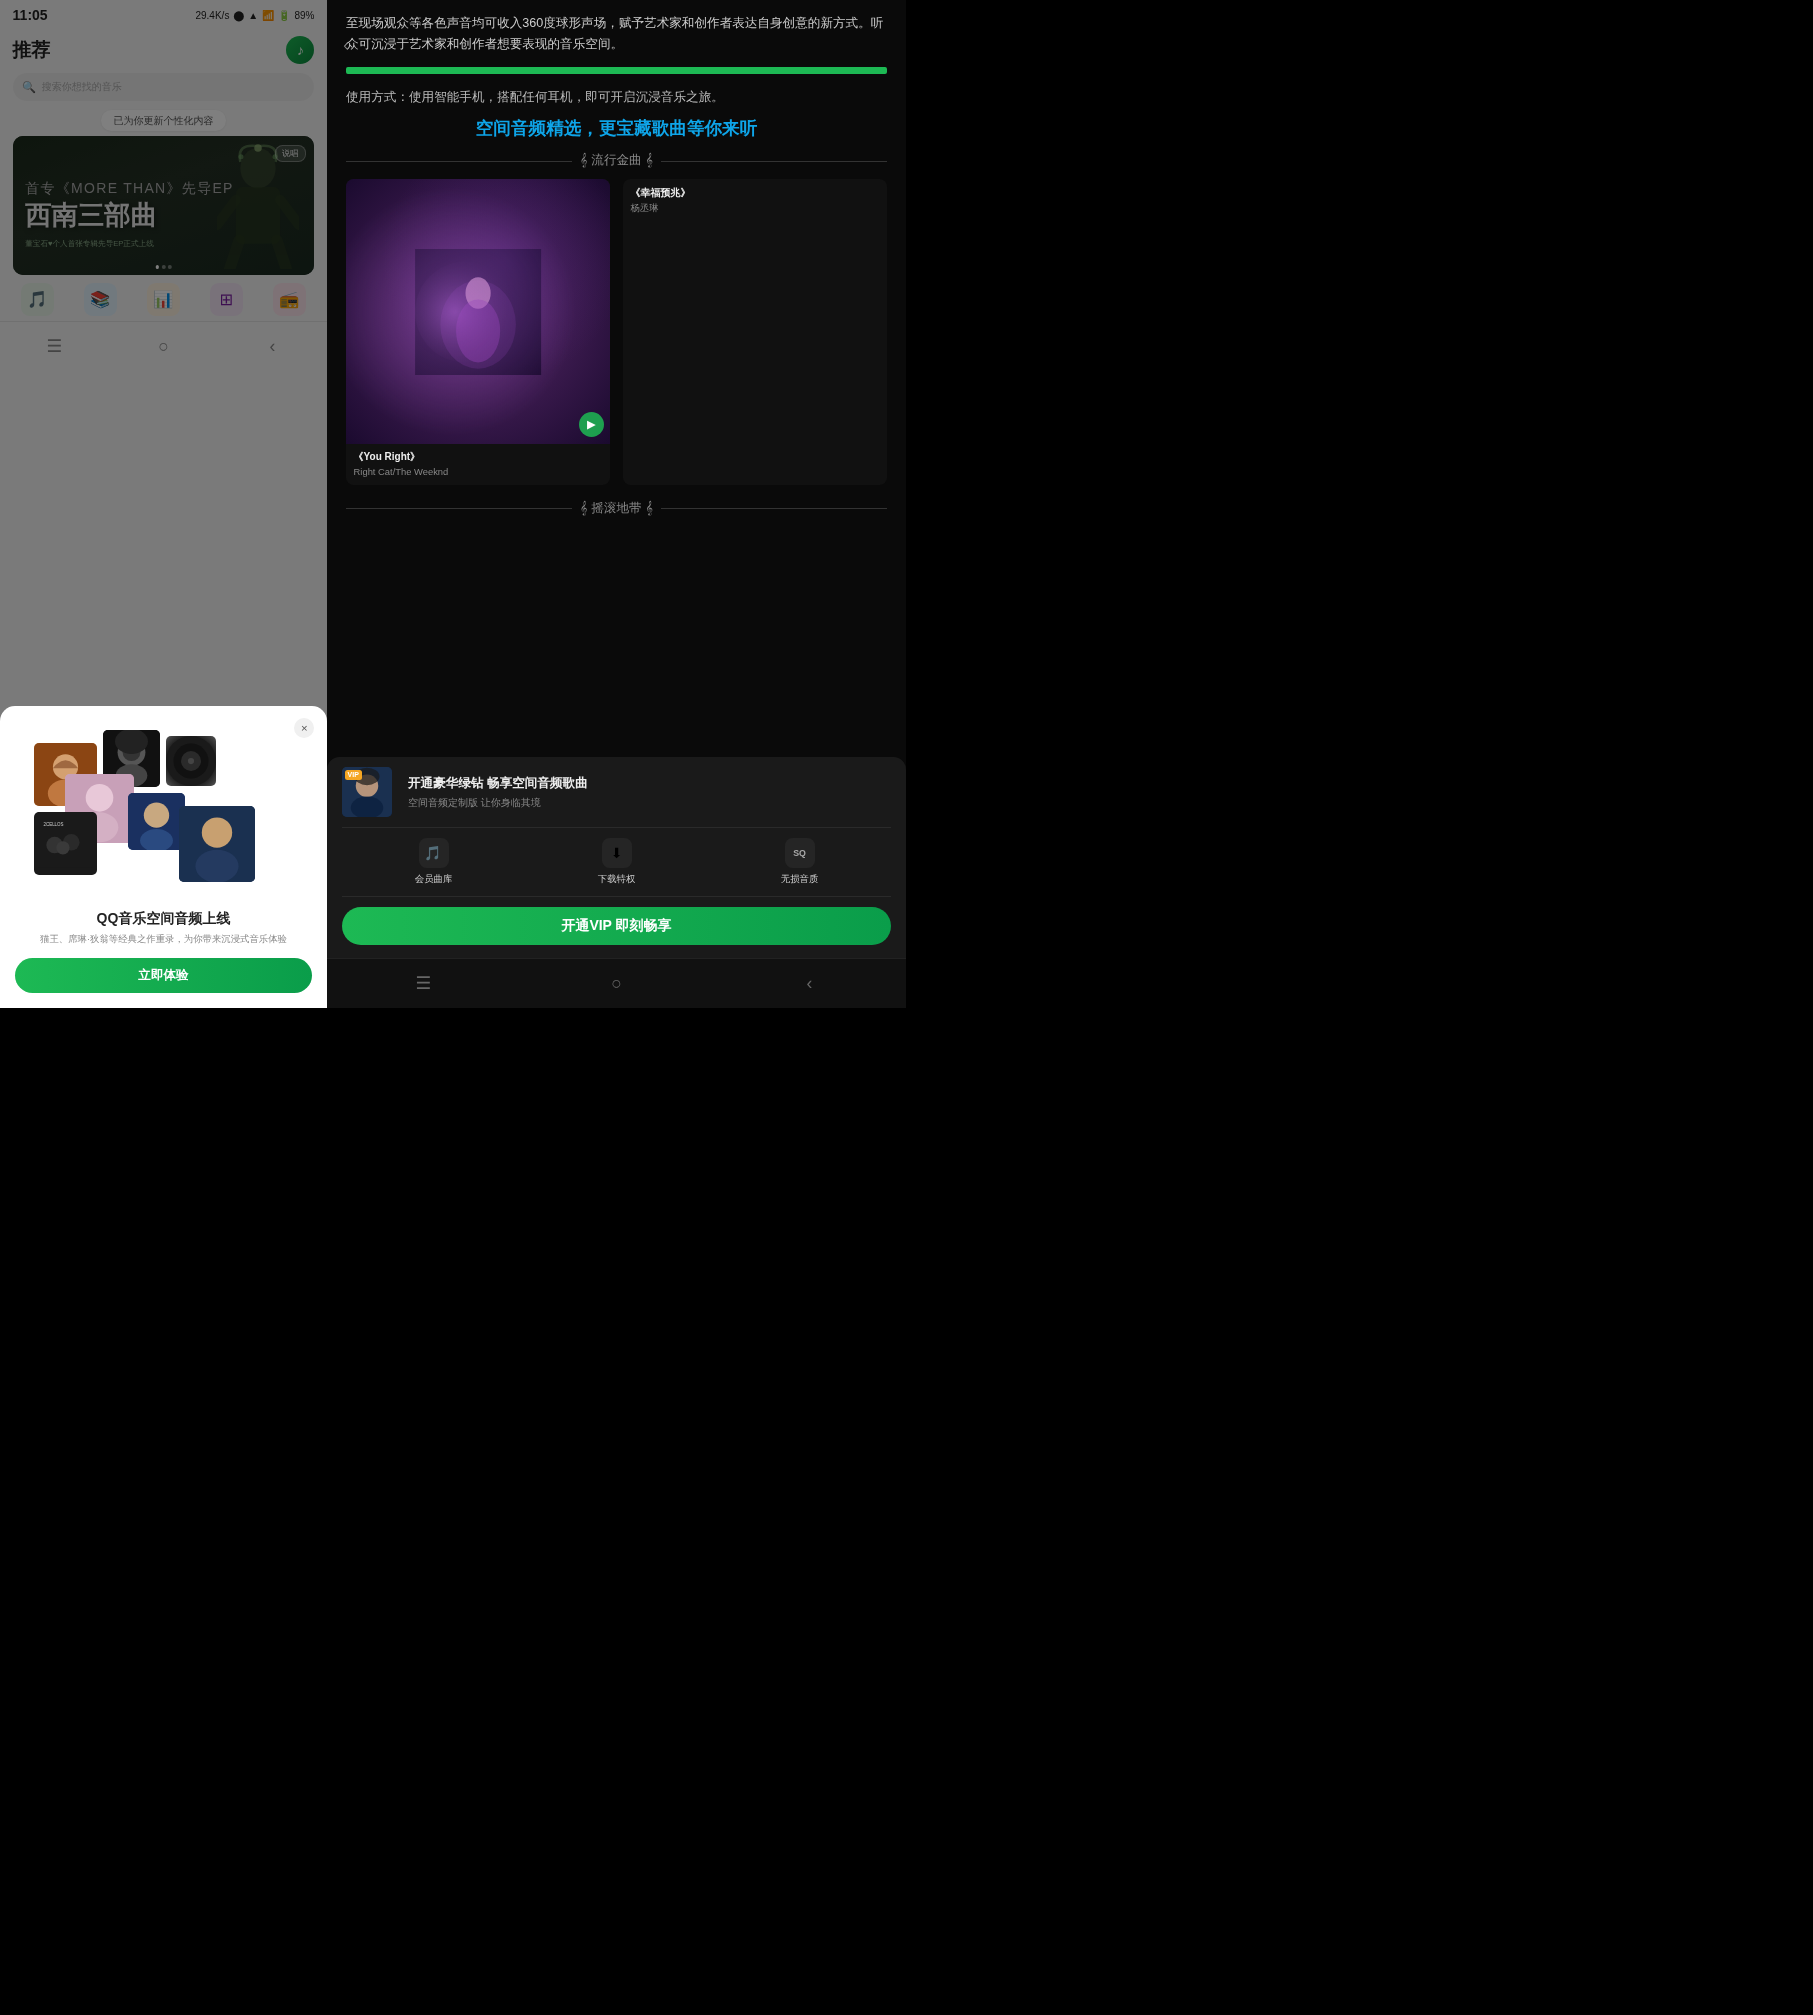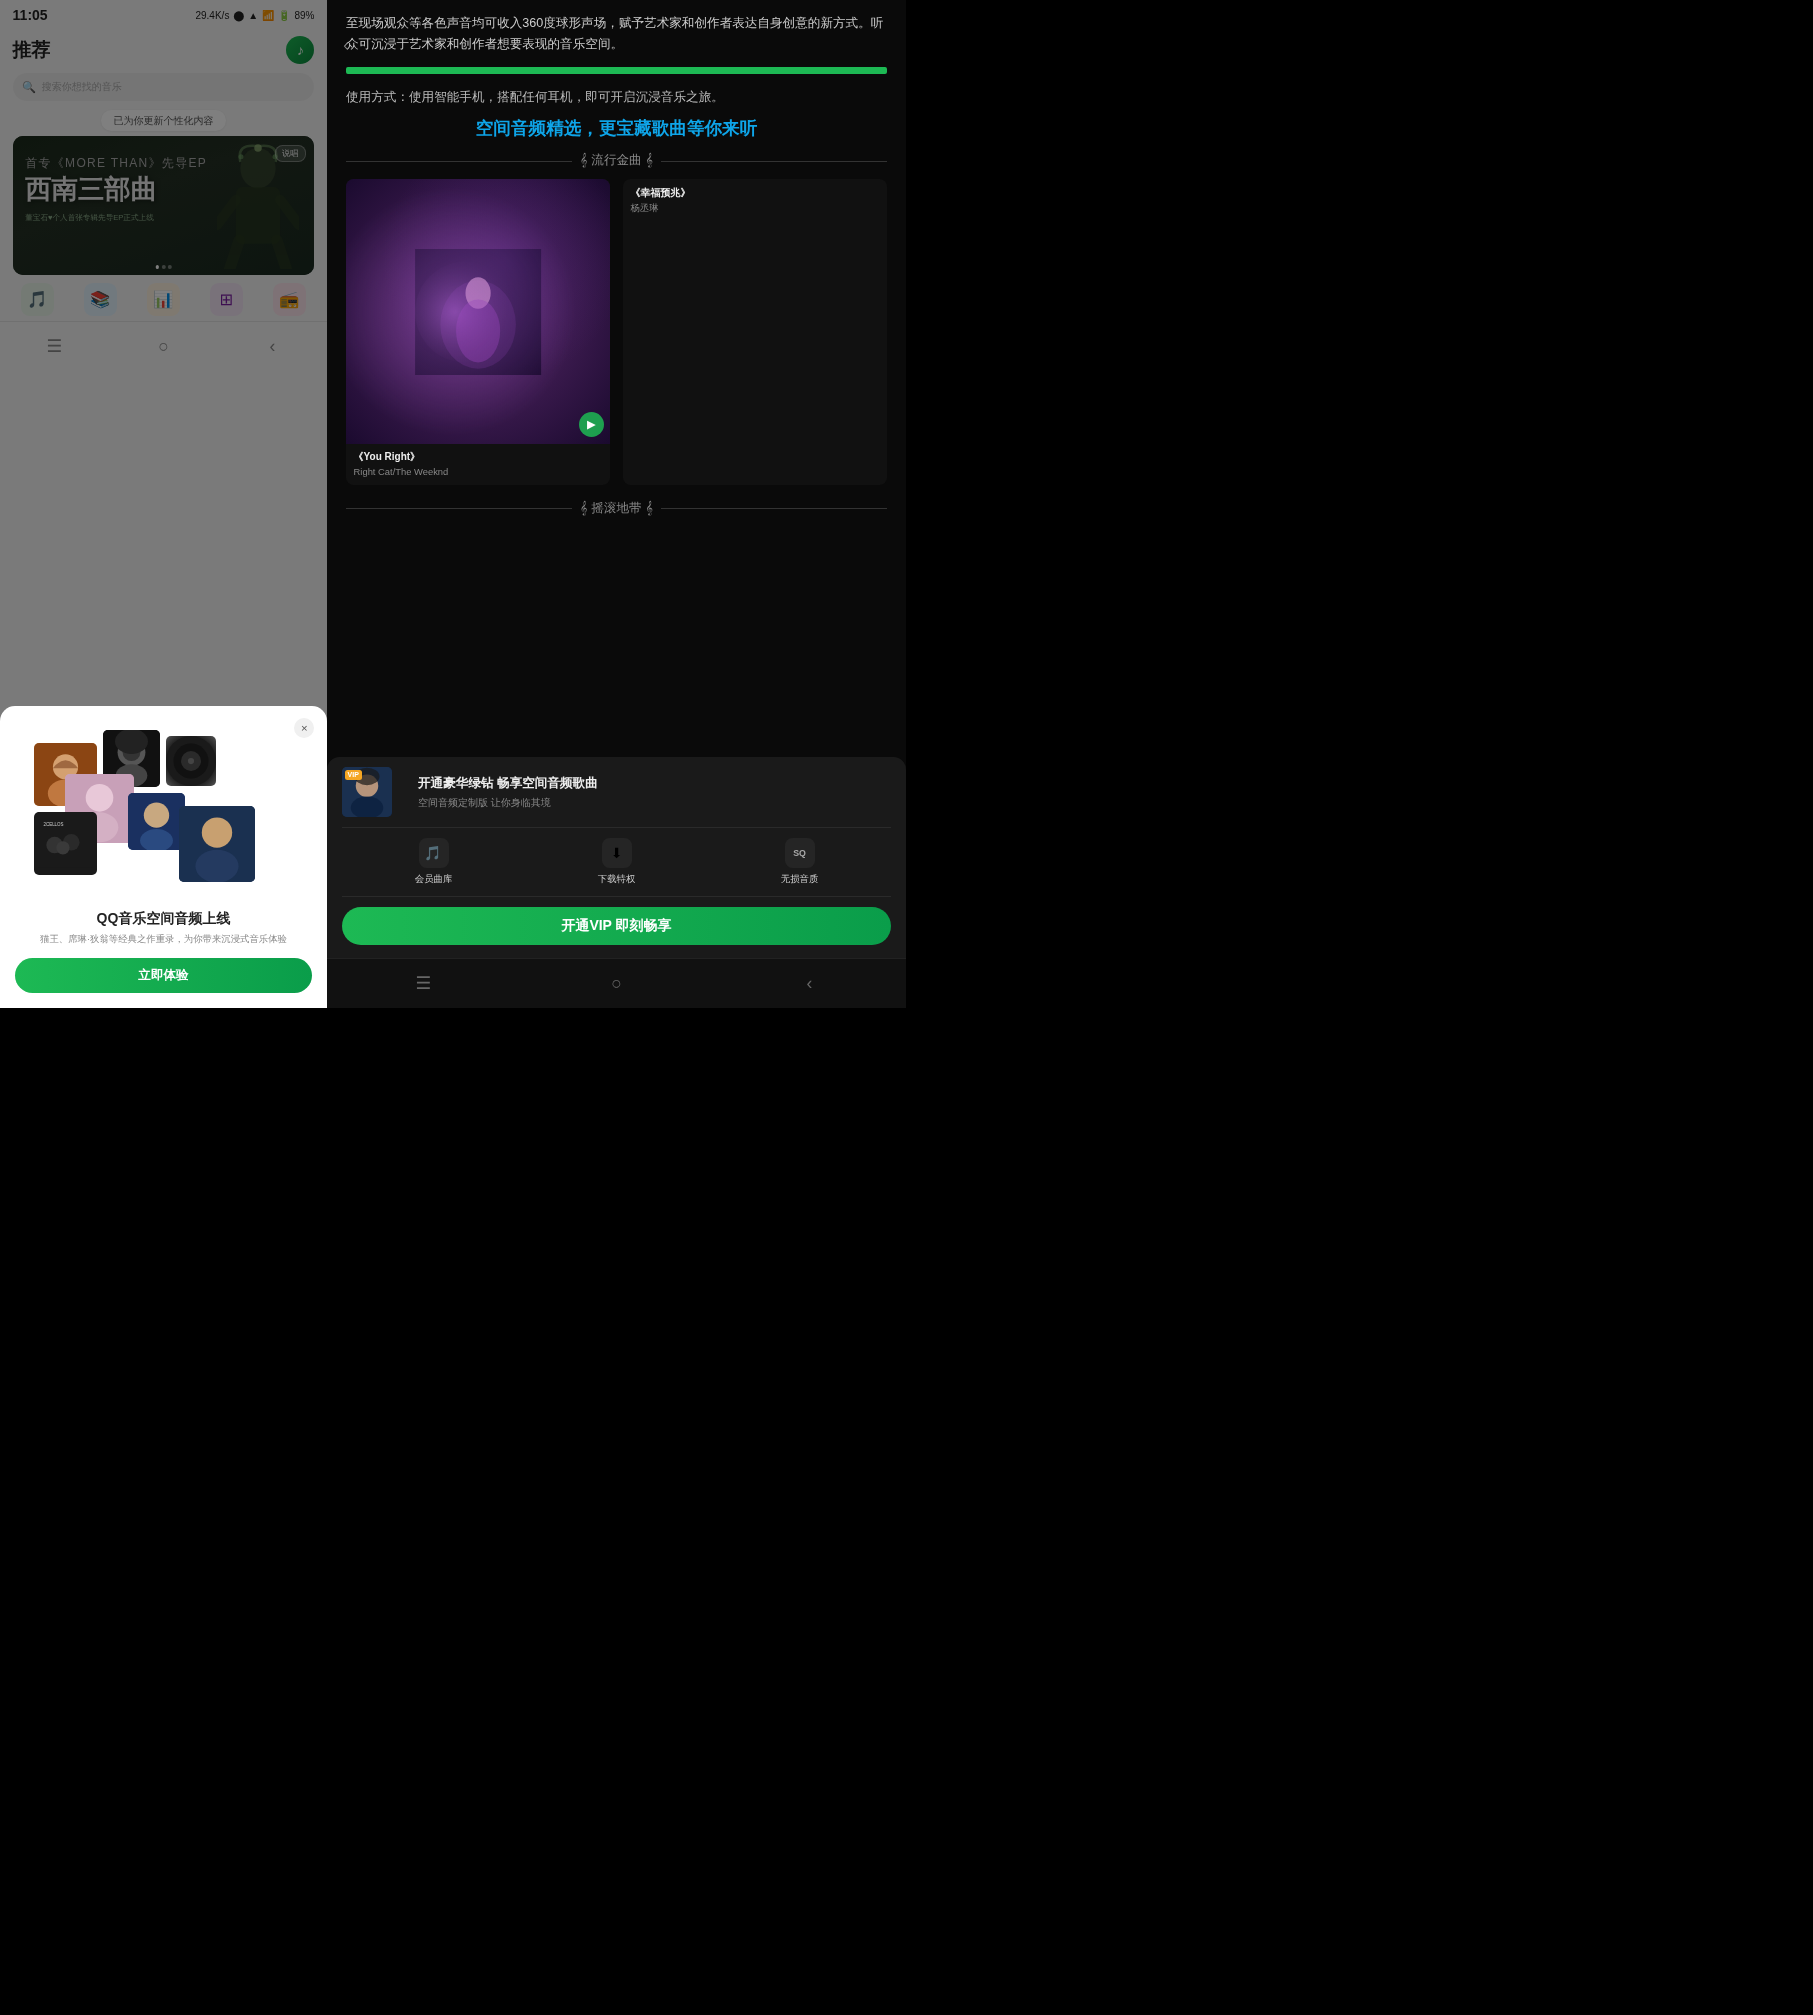--- a/index.html
+++ b/index.html
@@ -126,24 +126,25 @@
       background: linear-gradient(160deg, #1c2b1c 0%, #243024 40%, #1a2a20 100%);
       display: flex;
       align-items: center;
     }
     .album-text-area {
       position: absolute;
       left: 12.6px;
       top: 19px;
     }
     .album-sub {
-      font-size: 12px;
+      font-size: 14px;
       color: #aaa;
       letter-spacing: 1.3px;
       margin-bottom: 5px;
+      margin-top: 25px;
     }
     .album-title-big {
       font-size: 26.4px;
       font-weight: 900;
       color: #e8e8e8;
       line-height: 1.1;
       text-shadow: 1.3px 1.3px 5px rgba(0,0,0,0.5);
       font-family: Liberation Mono, monospace;
     }
     .album-desc {
@@ -430,21 +431,21 @@
       bottom: 50px;
       left: 0; right: 0;
       background: #1a1a1a;
       border-radius: 12.6px 12.6px 0 0;
       padding: 0 15px 12.6px;
       z-index: 50;
     }
     .vip-sheet-top {
       display: flex;
       align-items: center;
-      gap: 26px;
+      gap: 16px;
       padding: 10px 0 10px;
       border-bottom: 0.6px solid #2a2a2a;
     }
     .vip-album-thumb {
       width: 50px; height: 50px;
       border-radius: 5px;
       background: linear-gradient(135deg, #1a3a5a, #0a2040);
       position: relative;
       flex-shrink: 0;
       overflow: hidden;

